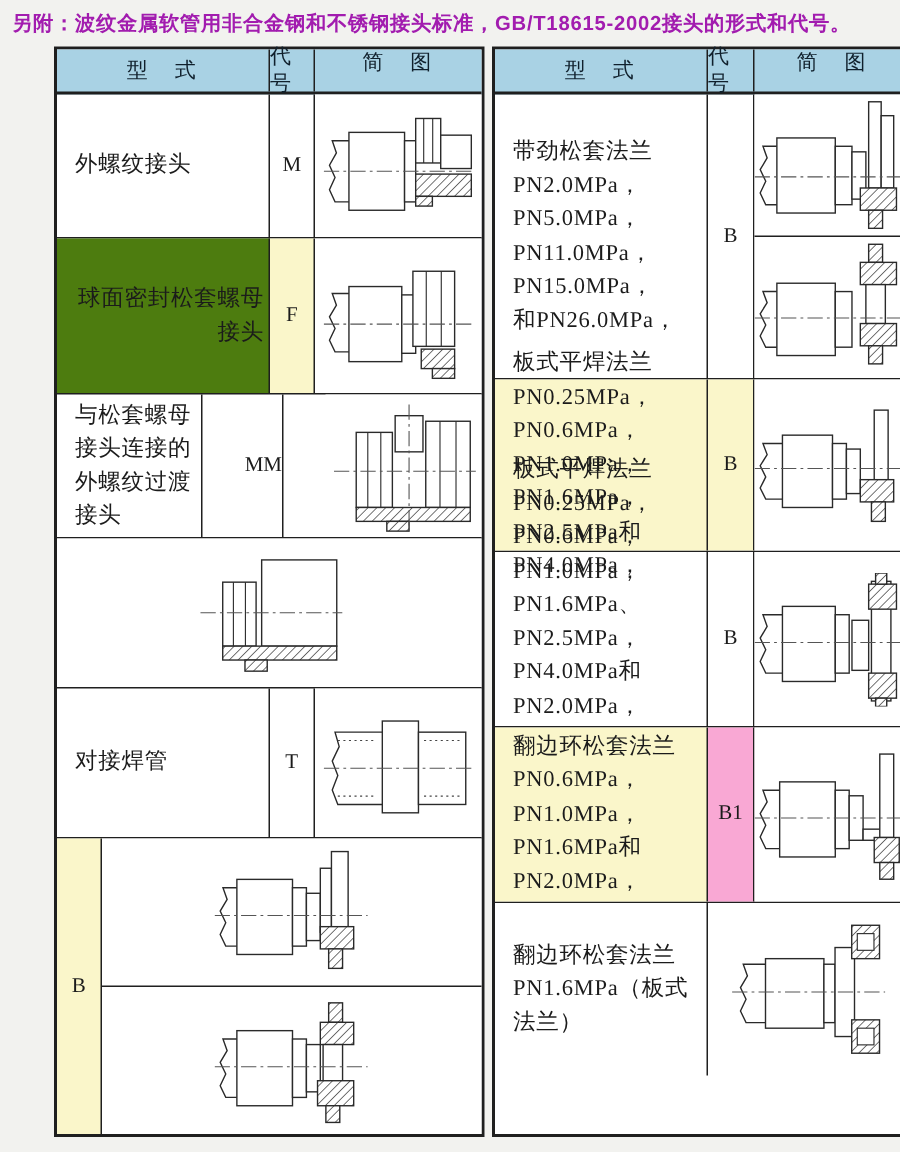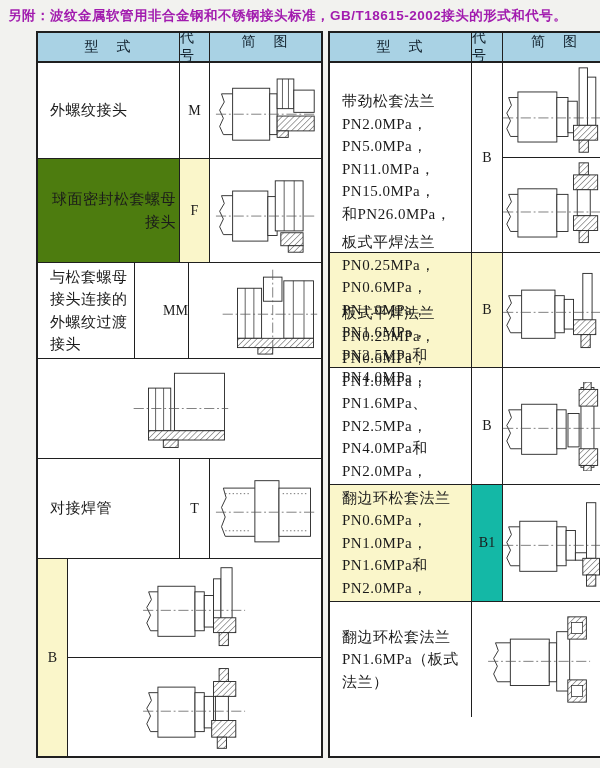--- a/index.html
+++ b/index.html
@@ -366,21 +366,21 @@
             </div>
           </div>
         </div>
       </div>
       <div class="drow" style="height: 117px;">
         <div class="cell c-type" style="background: rgb(250, 246, 202);">
           <span class="type-text">翻边环松套法兰
 PN0.6MPa，PN1.0MPa，
 PN1.6MPa和PN2.0MPa，</span>
         </div>
-        <div class="cell c-code" style="background: #14b8a6;">
+        <div class="cell c-code" style="background: #f9a8d4;">
           <span class="code-text">B1</span>
         </div>
         <div class="cell c-diag">
           <div class="diag-stack">
             <div class="diag-half">
               <svg viewBox="0 0 112 96" width="104" height="89">
                 <path d="M 18 30 L 6 30 l 3 8.4 l -5 8.4 l 4 8.4 l -4 8.4 l 4 8.4 L 18 72" fill="#fff" stroke="#2a2a2a" stroke-width="1"></path>
                 <rect x="18" y="24" width="40" height="54" fill="#fff" stroke="#2a2a2a" stroke-width="1"></rect>
                 <rect x="58" y="30" width="10" height="42" fill="#fff" stroke="#2a2a2a" stroke-width="1"></rect>
                 <rect x="68" y="34" width="10" height="32" fill="#fff" stroke="#2a2a2a" stroke-width="1"></rect>

